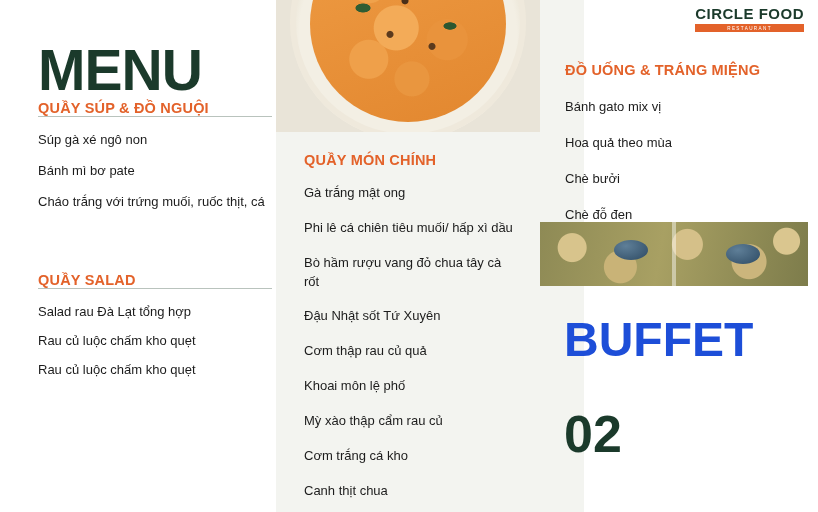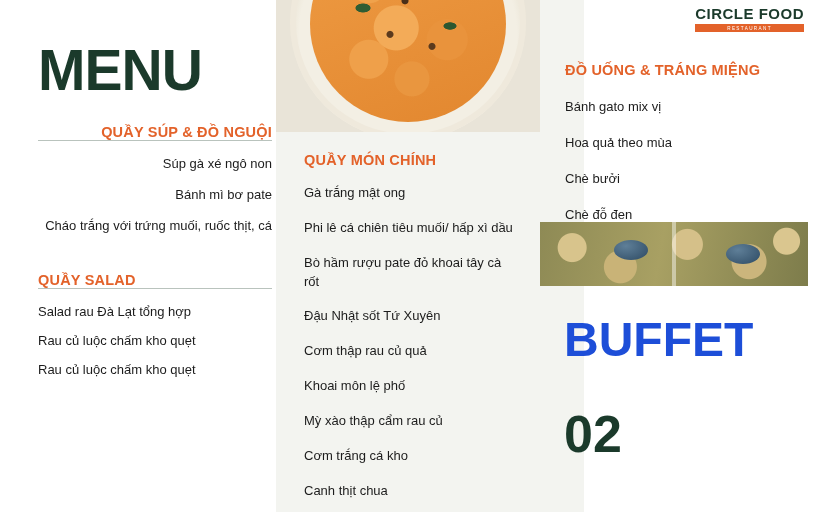--- a/index.html
+++ b/index.html
@@ -47,23 +47,22 @@
     font-size: 14.5px;
     letter-spacing: 0.2px;
   }
   .rule {
     border-top: 1px solid #b9c3bd;
     height: 0;
   }
   .sec-soup {
     position: absolute;
     left: 38px;
-    top: 124px;
+    top: 100px;
     width: 234px;
-    text-align: right;
   }
   .sec-soup .rule { margin-bottom: 12px; }
   .item {
     font-size: 13px;
     color: #1c1c1c;
     line-height: 1.45;
     margin: 0 0 12px 0;
   }
   .sec-soup .items { margin-top: 14px; }
   .sec-salad {
@@ -275,21 +274,21 @@
       <div class="plate"></div>
       <div class="food"></div>
       <div class="garnish"></div>
     </div>
 
     <div class="sec-main">
       <div class="section-head">QUẦY MÓN CHÍNH</div>
       <div class="items">
         <p class="item">Gà trắng mật ong</p>
         <p class="item">Phi lê cá chiên tiêu muối/ hấp xì dầu</p>
-        <p class="item">Bò hầm rượu pate đỏ khoai tây cà rốt</p>
+        <p class="item">Bò hầm rượu vang đỏ chua tây cà rốt</p>
         <p class="item">Đậu Nhật sốt Tứ Xuyên</p>
         <p class="item">Cơm thập rau củ quả</p>
         <p class="item">Khoai môn lệ phố</p>
         <p class="item">Mỳ xào thập cẩm rau củ</p>
         <p class="item">Cơm trắng cá kho</p>
         <p class="item">Canh thịt chua</p>
       </div>
     </div>
   </div>
 

